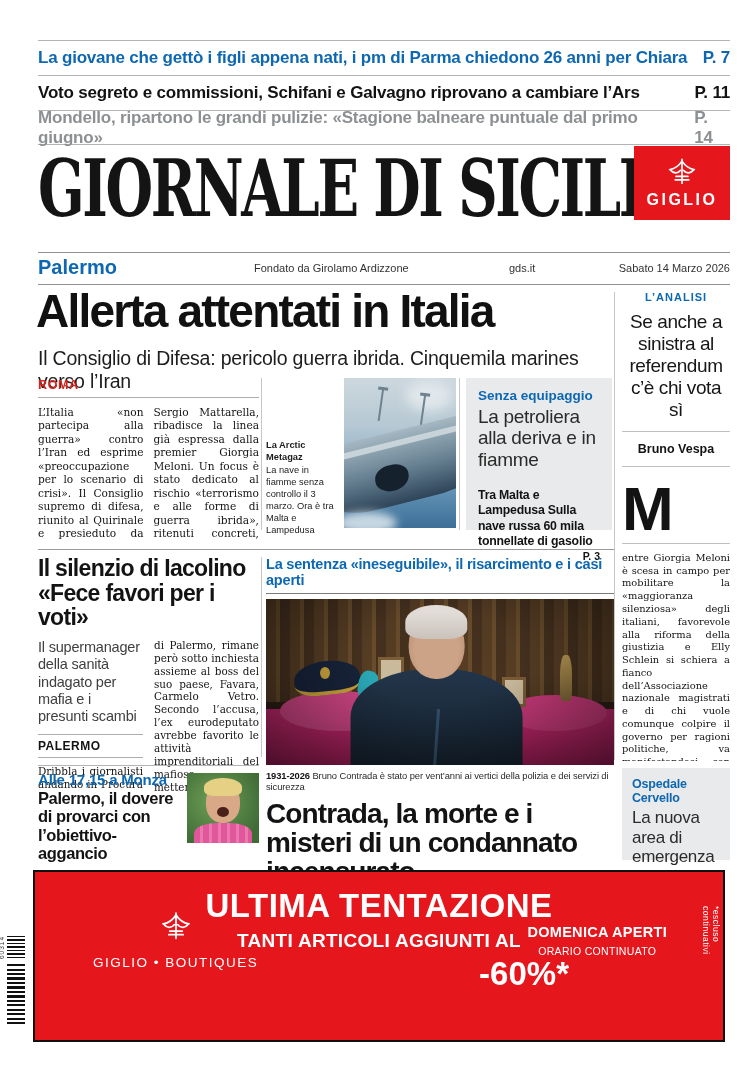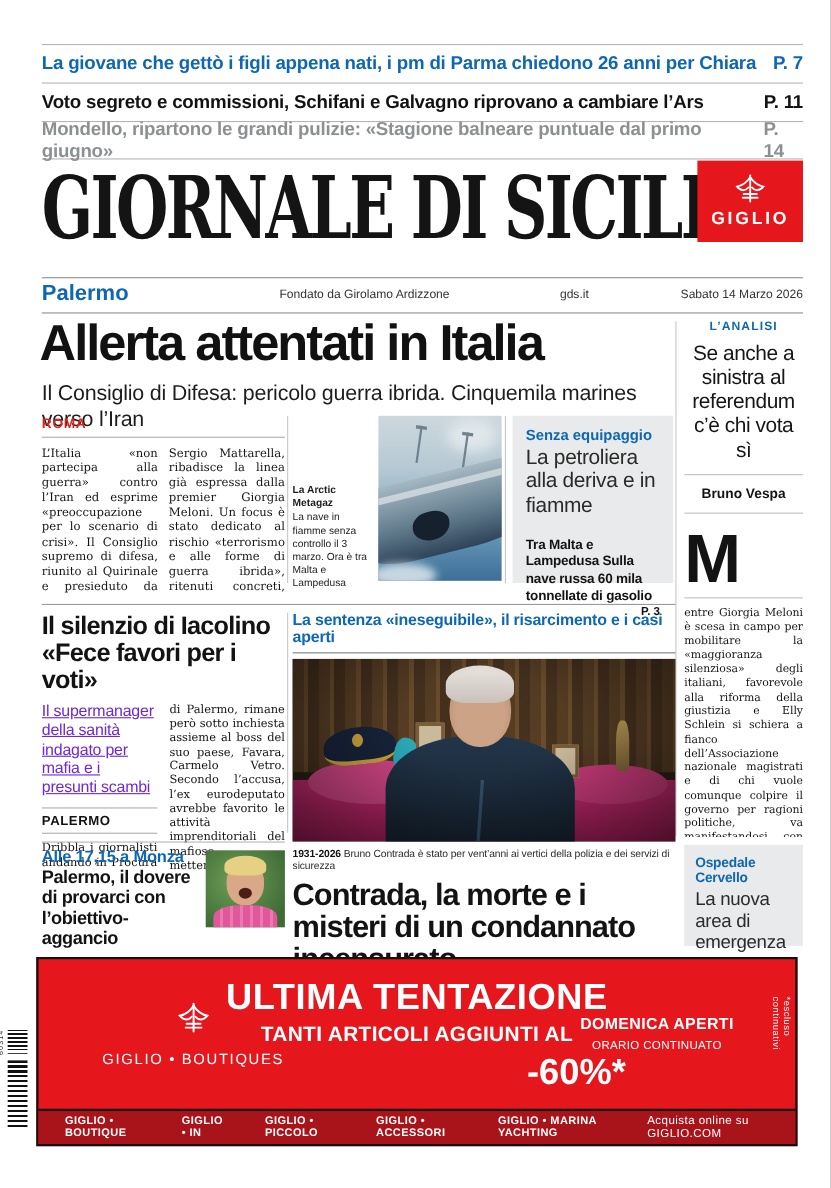--- a/index.html
+++ b/index.html
@@ -71,21 +71,21 @@
   .an-rule{height:1px;background:#bfbfbf;margin:10px 0;}
   .an-by{font-size:12.5px;font-weight:bold;text-align:center;}
   .an-drop{font-family:"Liberation Sans",sans-serif;font-size:62px;font-weight:bold;line-height:.9;padding:4px 0 2px;}
   .an-body{font-size:9.9px;line-height:1.29;}
 
   
   .iacolino{left:38px;top:556px;width:221px;}
   .ia-hl{font-size:23px;font-weight:bold;line-height:1.07;letter-spacing:-.7px;}
   .ia-cols{display:flex;gap:11px;margin-top:9px;height:152px;overflow:hidden;}
   .ia-col{width:105px;}
-  .ia-stand{font-size:14.5px;line-height:1.2;color:#6d28d9;letter-spacing:-.2px;text-decoration:underline;}
+  .ia-stand{font-size:14.5px;line-height:1.2;color:#404040;letter-spacing:-.2px;}
   .ia-kick{font-size:12px;font-weight:bold;letter-spacing:.5px;border-top:1px solid #adadad;border-bottom:1px solid #adadad;padding:4px 0;margin:8px 0 7px;}
   .ia-body{font-size:10.4px;line-height:1.24;}
 
   
   .contrada{left:266px;top:556px;width:348px;}
   .co-kick{font-size:14.5px;font-weight:bold;color:var(--blue);padding-bottom:5px;border-bottom:1.5px solid #7c7c7c;letter-spacing:-.2px;}
   .co-photo{position:relative;width:348px;height:166px;margin-top:5px;overflow:hidden;background:linear-gradient(180deg,#241812,#3a2a1c 45%,#2c1f15 65%);}
   .co-books{position:absolute;inset:0 0 38% 0;background:repeating-linear-gradient(90deg,#5d4226 0 10px,#75552f 10px 14px,#49331f 14px 24px);opacity:.8;}
   .co-shade{position:absolute;inset:0;background:radial-gradient(ellipse at 50% 35%,rgba(0,0,0,0) 30%,rgba(0,0,0,.55) 100%);}
   .co-sofa{position:absolute;left:0;right:0;bottom:0;height:34%;background:linear-gradient(180deg,#c62a70,#a81f5c);}
@@ -332,28 +332,20 @@
         <div class="ad-t1">ULTIMA TENTAZIONE</div>
         <div class="ad-t2">TANTI ARTICOLI AGGIUNTI AL</div>
         <div class="ad-t3">-60%*</div>
       </div>
       <div class="ad-right">
         <div class="ad-r1">DOMENICA APERTI</div>
         <div class="ad-r2">ORARIO CONTINUATO</div>
       </div>
       <div class="ad-note">*escluso continuativi</div>
     </div>
-    <div class="ad-strip">
-      <span>GIGLIO • BOUTIQUE</span>
-      <span>GIGLIO • IN</span>
-      <span>GIGLIO • PICCOLO</span>
-      <span>GIGLIO • ACCESSORI</span>
-      <span>GIGLIO • MARINA YACHTING</span>
-      <span class="shop-link">Acquista online su GIGLIO.COM</span>
-    </div>
   </div>
 
   <div class="abs barcode">
     <div class="bc-num">60314</div>
     <div class="bc-seg1"></div>
     <div class="bc-seg2"></div>
   </div>
 
 </div>
 

